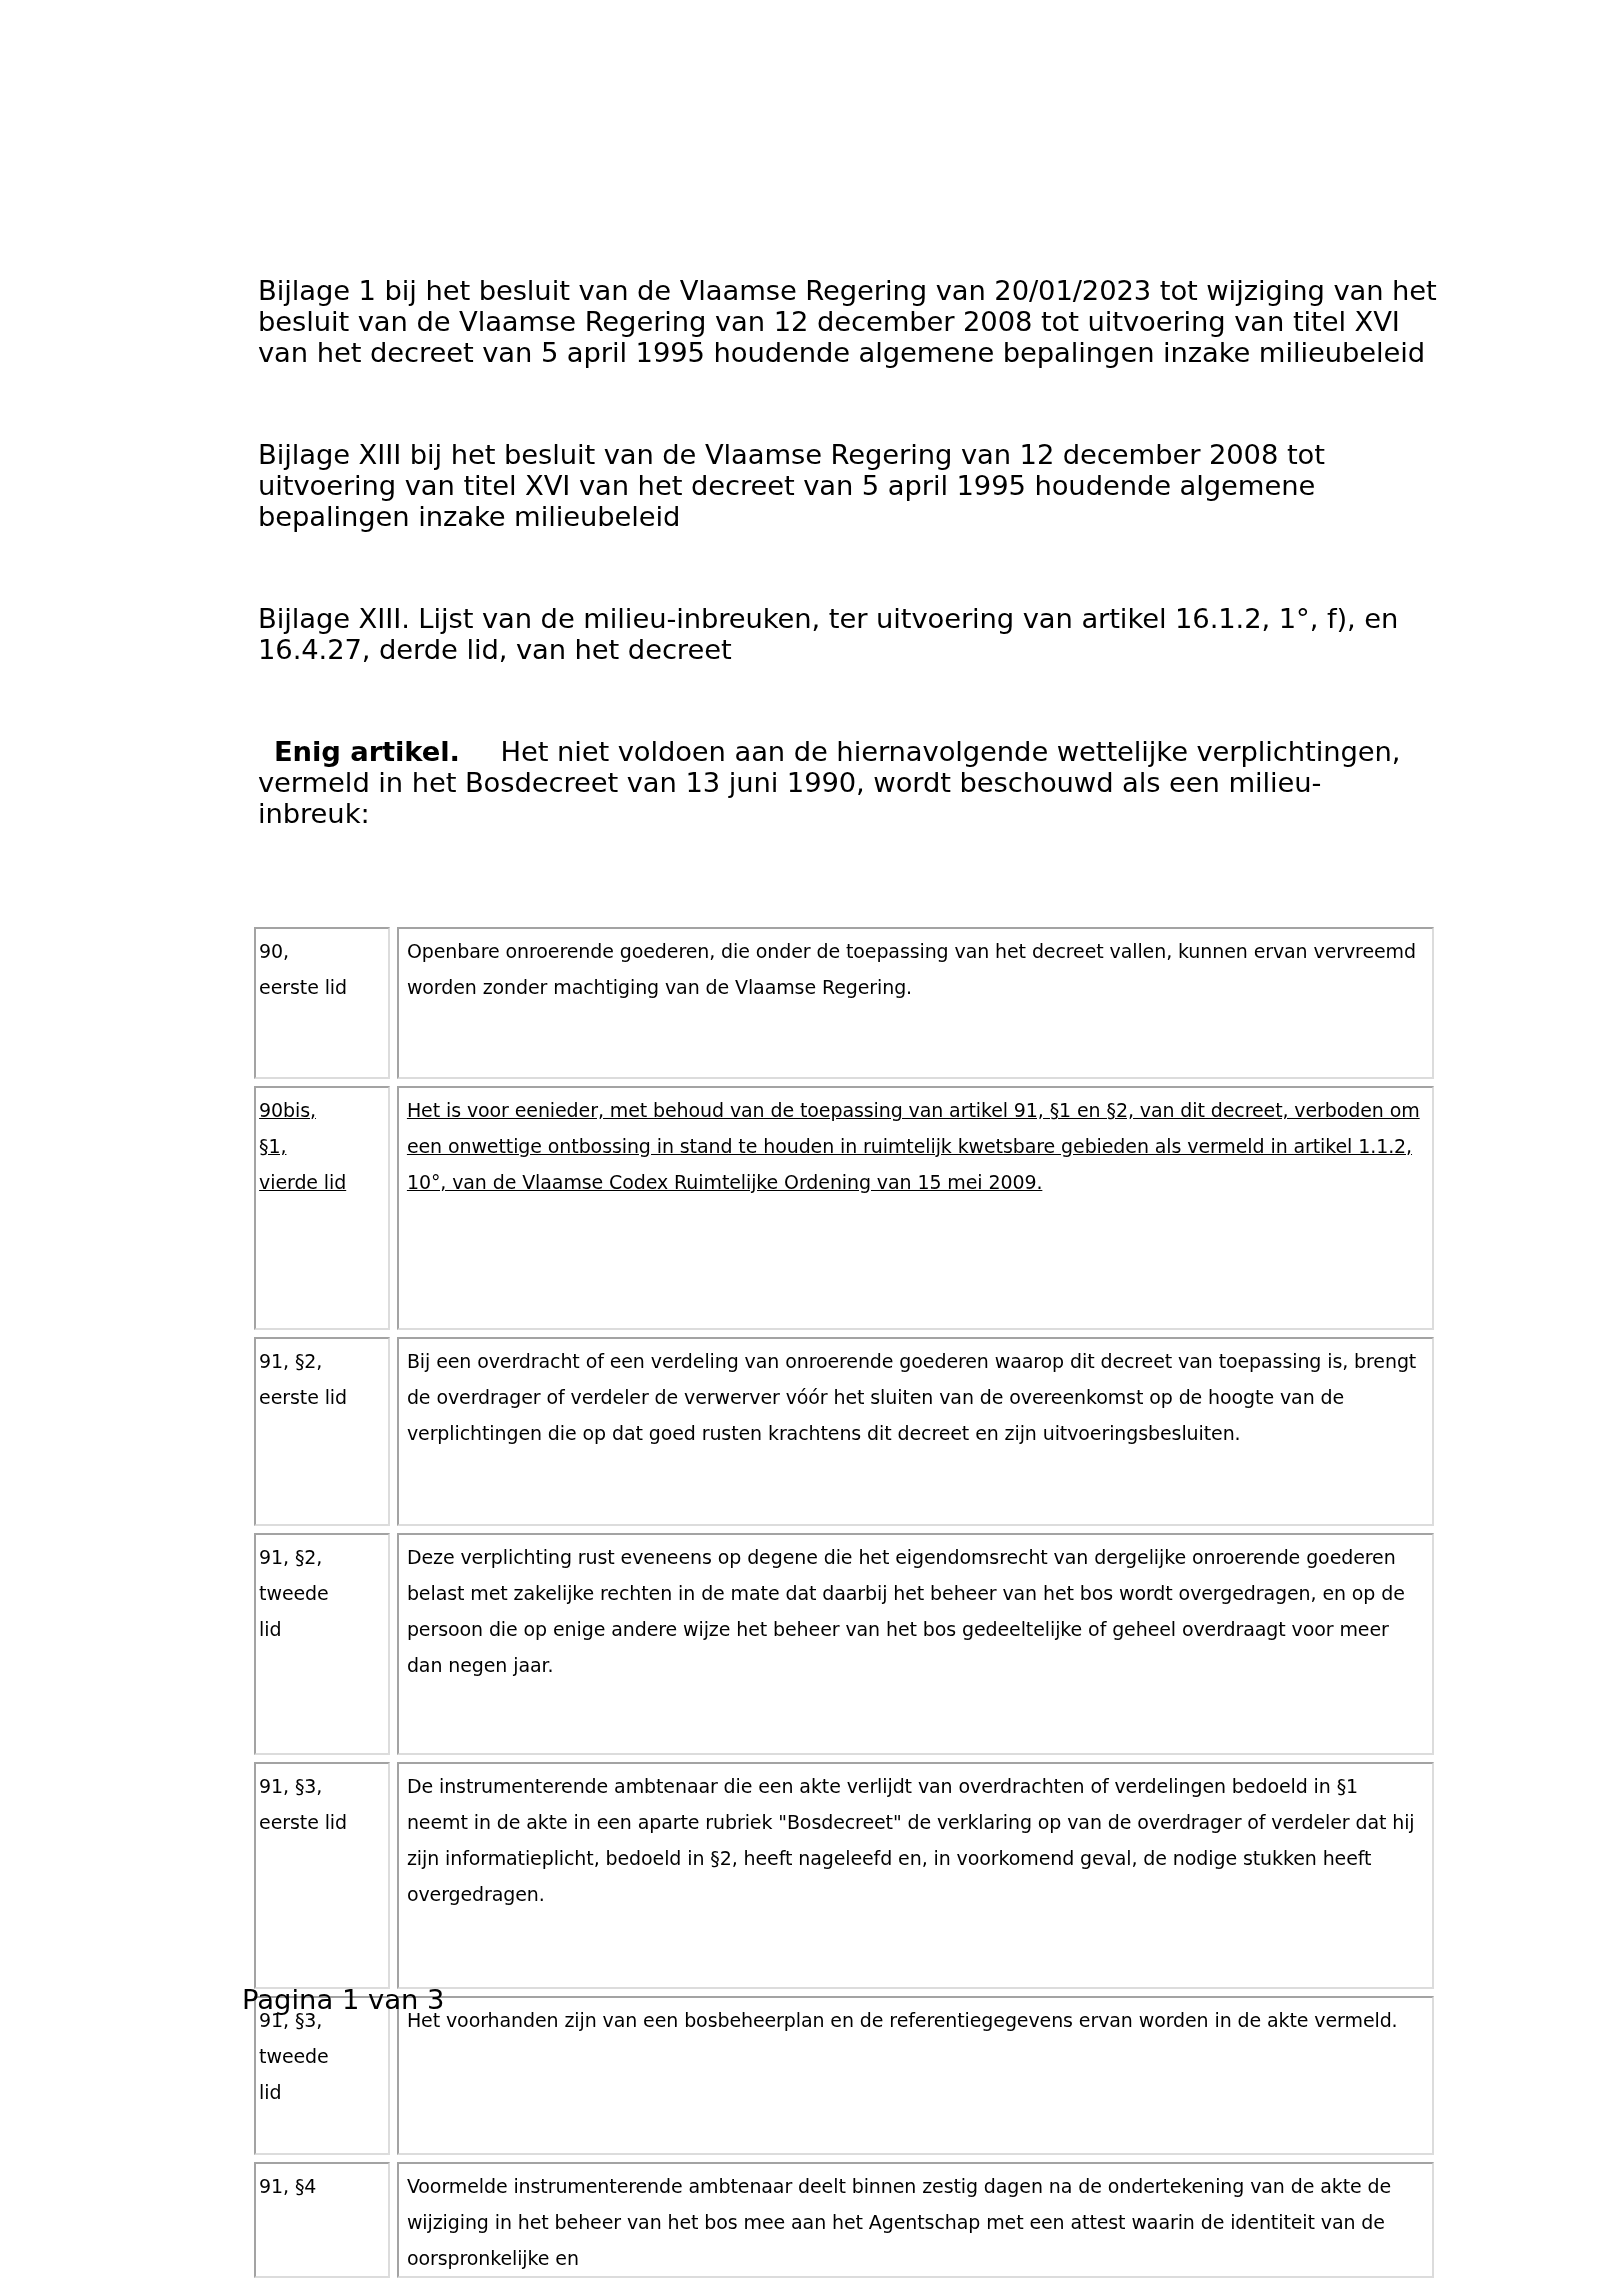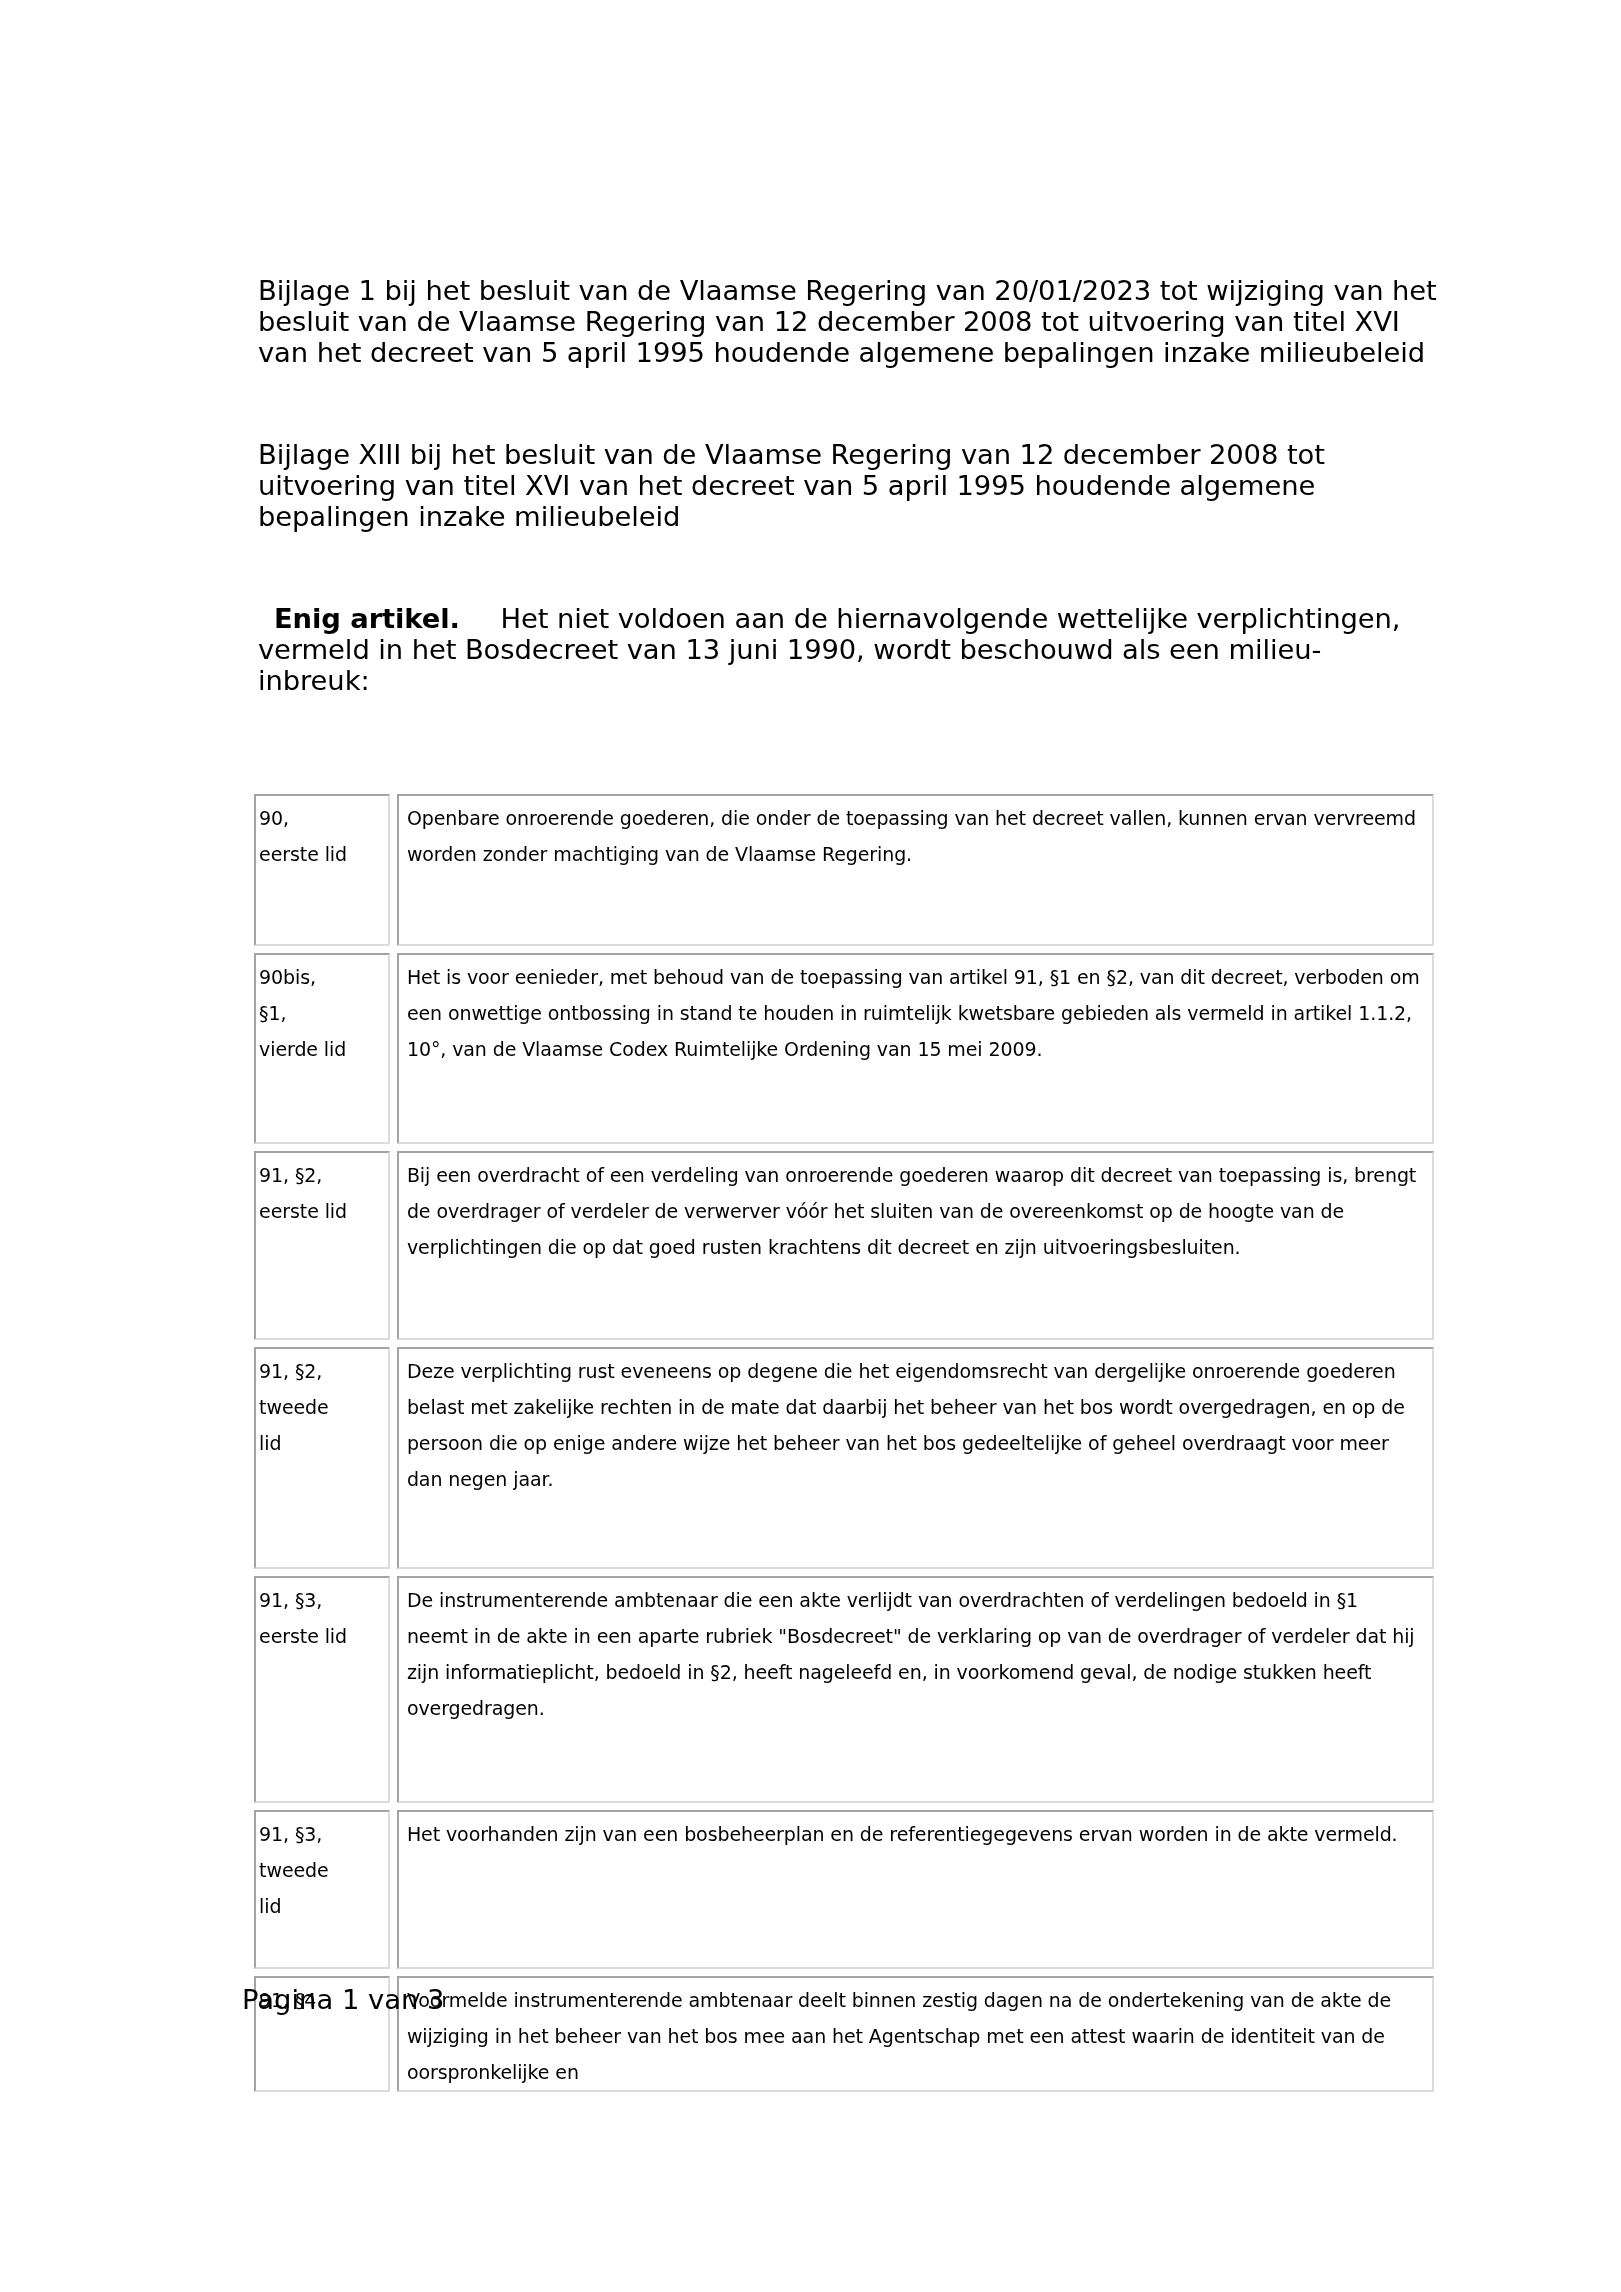--- a/index.html
+++ b/index.html
@@ -48,21 +48,21 @@
   td.ref {
     width: 140px;
     padding: 3.9px 2.9px 0 2.9px;
     white-space: pre-line;
   }
   td.desc {
     width: 1096px;
     padding: 3.9px 7.8px 0 7.8px;
   }
   tr.r1 td { height: 152px; }
-  tr.r2 td { height: 191px; }
+  tr.r2 td { height: 244px; text-decoration: underline; }
   tr.r3 td { height: 189px; }
   tr.r4 td { height: 222px; }
   tr.r5 td { height: 227px; }
   tr.r6 td { height: 159px; }
   tr.r7 td { height: 108px; }
 
   .footer {
     position: absolute;
     top: 1936px;
     left: 194px;
@@ -75,20 +75,21 @@
 </head>
 <body>
 
 <div class="page">
   <div class="content">
 
     <p class="para">Bijlage 1 bij het besluit van de Vlaamse Regering van 20/01/2023 tot wijziging van het besluit van de Vlaamse Regering van 12 december 2008 tot uitvoering van titel XVI van het decreet van 5 april 1995 houdende algemene bepalingen inzake milieubeleid</p>
 
     <p class="para">Bijlage XIII bij het besluit van de Vlaamse Regering van 12 december 2008 tot uitvoering van titel XVI van het decreet van 5 april 1995 houdende algemene bepalingen inzake milieubeleid</p>
 
+    <p class="para">Bijlage XIII. Lijst van de milieu-inbreuken, ter uitvoering van artikel 16.1.2, 1°, f), en 16.4.27, derde lid, van het decreet</p>
 
     <p class="para"><span class="lead">Enig artikel.</span><span> Het niet voldoen aan de hiernavolgende wettelijke verplichtingen, vermeld in het Bosdecreet van 13 juni 1990, wordt beschouwd als een milieu-inbreuk:</span></p>
 
     <table class="infractions">
       <tbody>
         <tr class="r1">
           <td class="ref">90,
 eerste lid</td>
           <td class="desc">Openbare onroerende goederen, die onder de toepassing van het decreet vallen, kunnen ervan vervreemd worden zonder machtiging van de Vlaamse Regering.</td>
         </tr>

